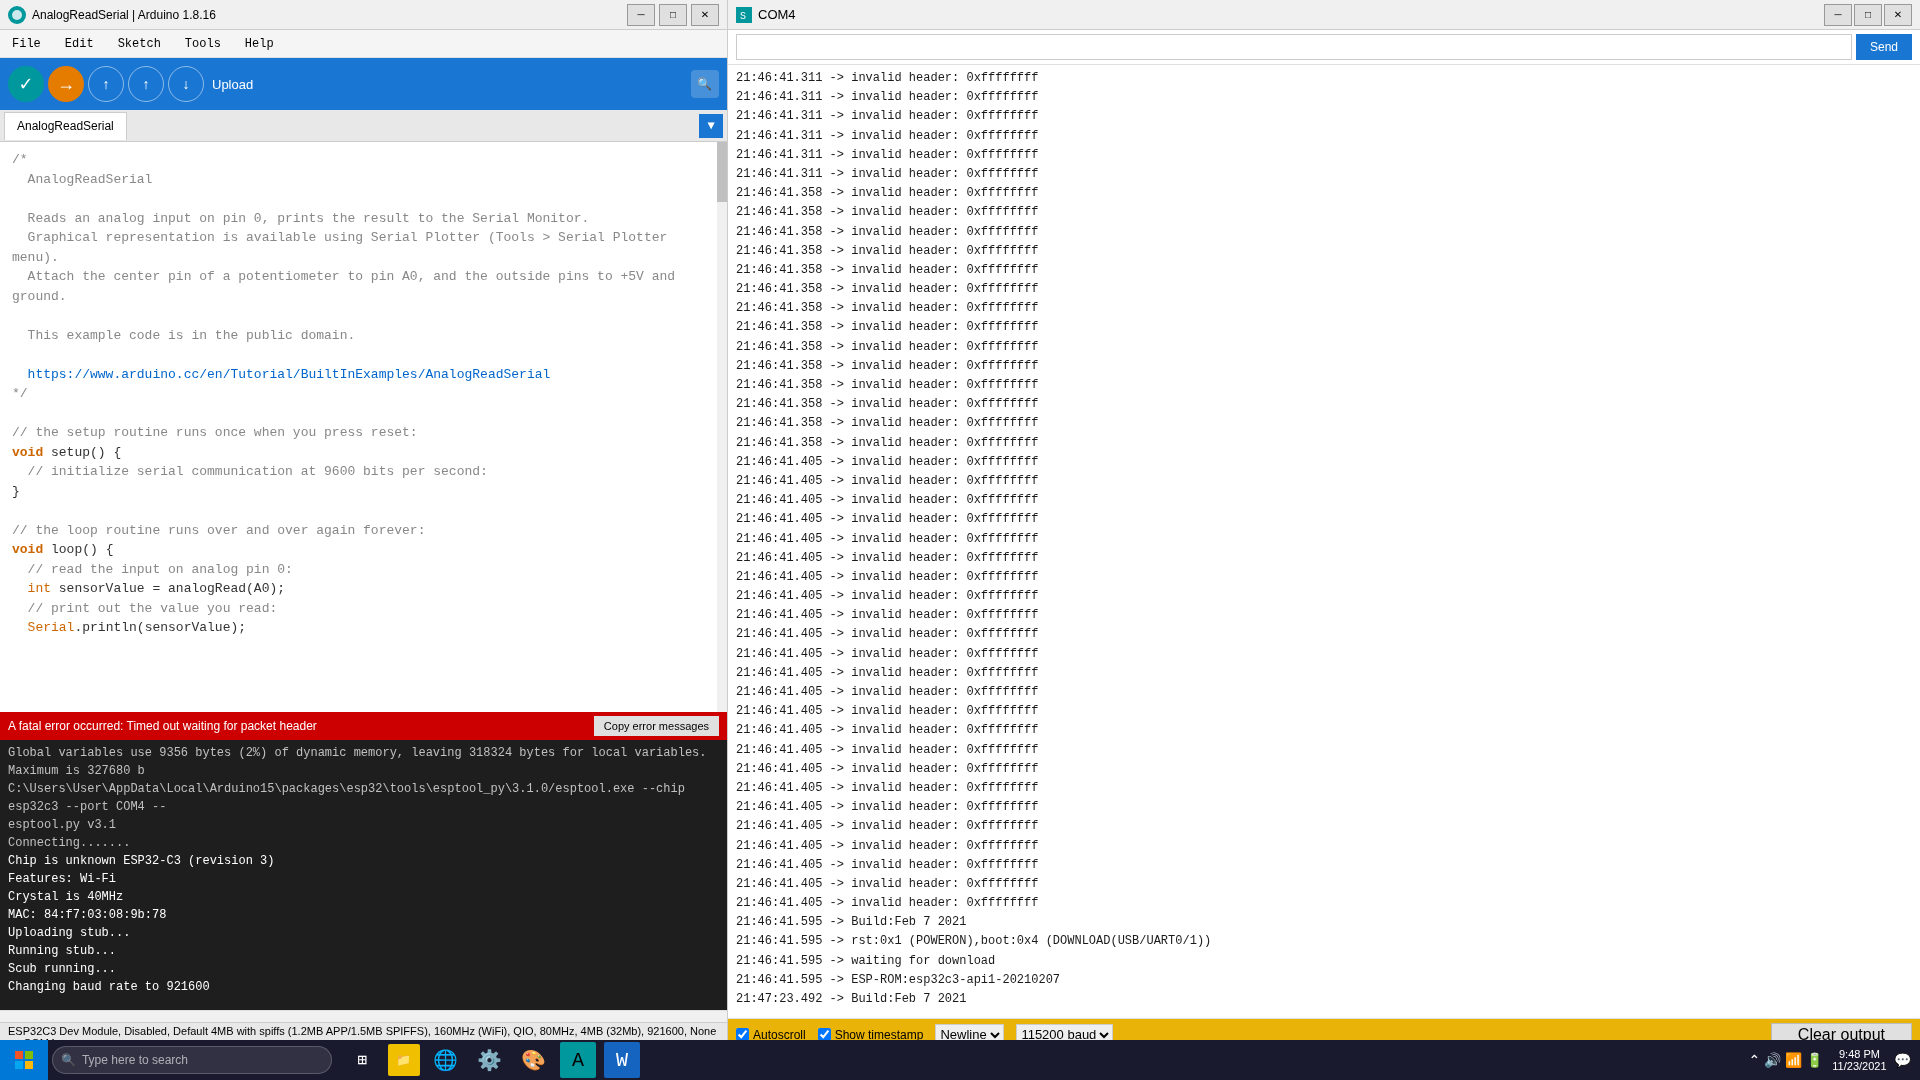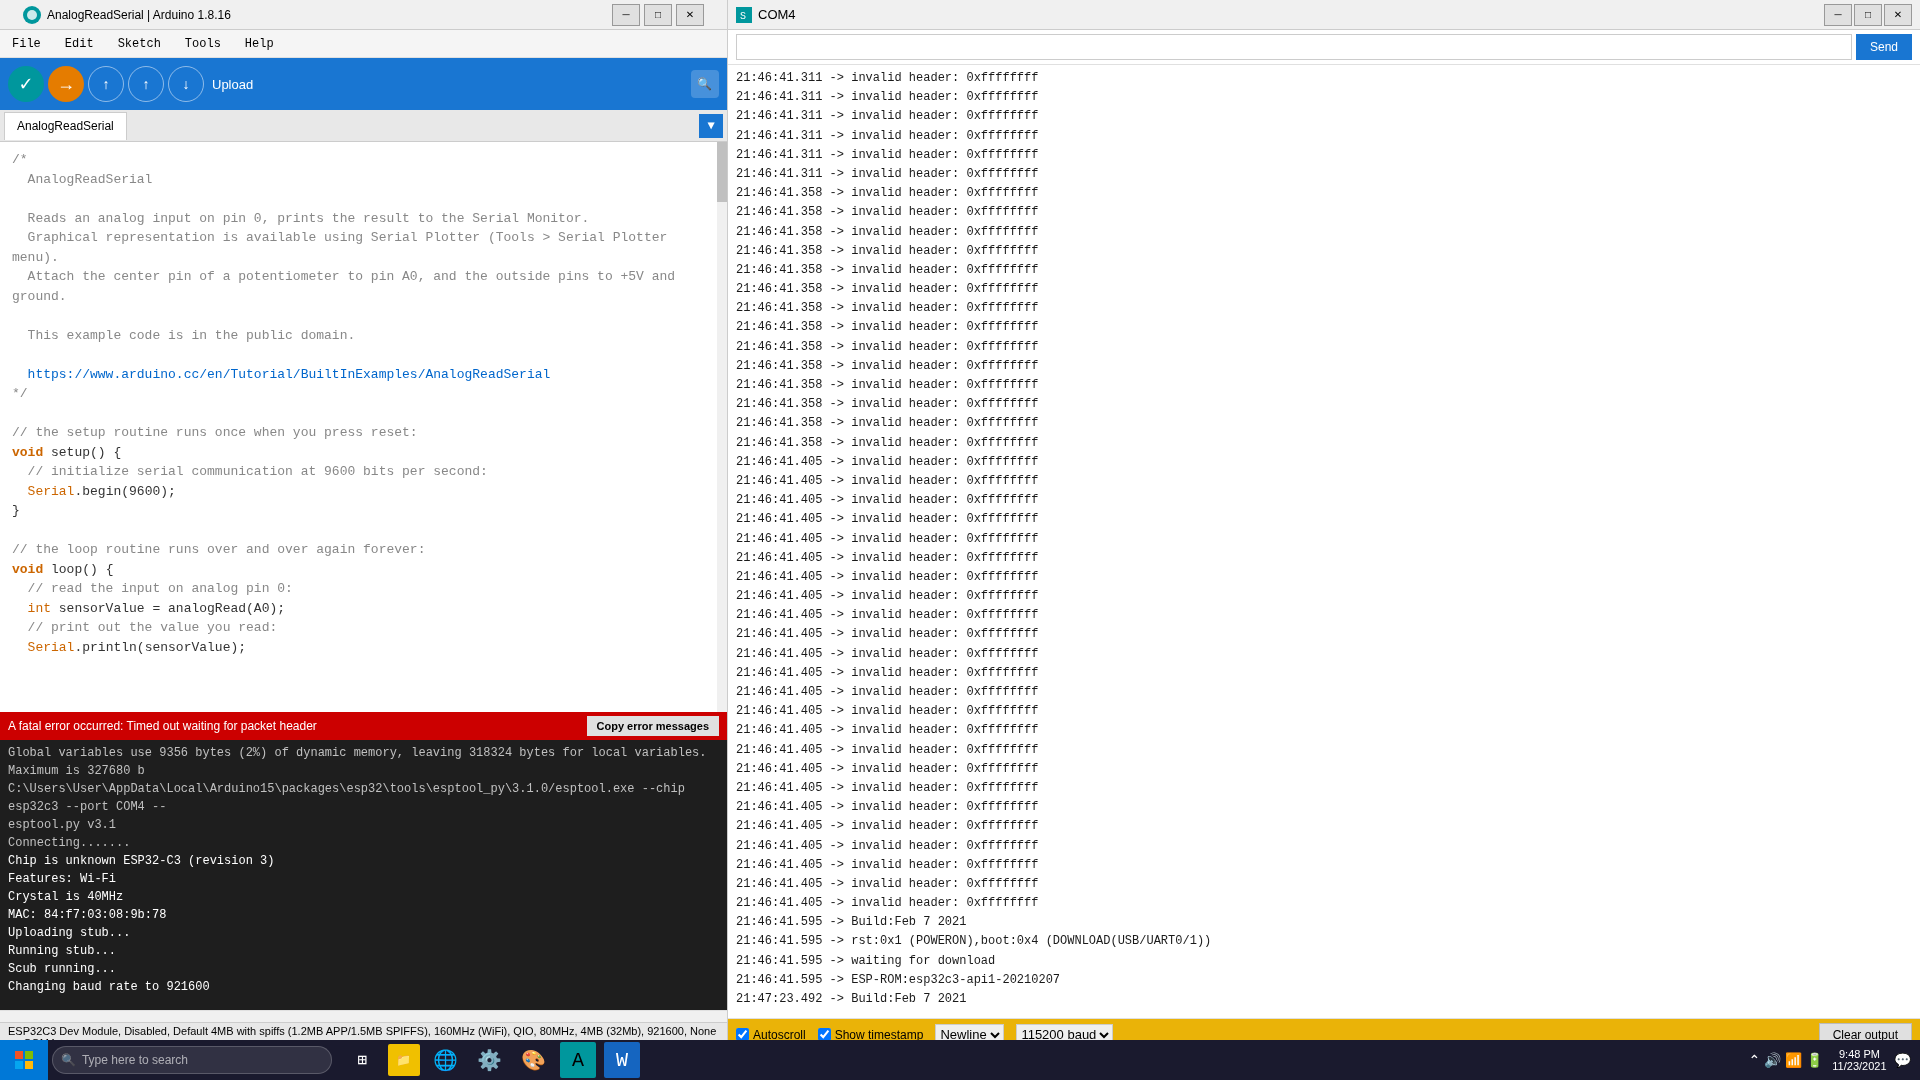--- a/index.html
+++ b/index.html
@@ -1,21 +1,21 @@
 <!DOCTYPE html>
 <html><head>
   <meta charset="utf-8">
   <style>
     * { margin: 0; padding: 0; box-sizing: border-box; }
     body { width: 1920px; height: 1080px; overflow: hidden; font-family: 'Courier New', monospace; font-size: 12px; background: #1e1e1e; }
 
     
     .title-bar {
       display: flex; align-items: center; justify-content: space-between;
-      background: #f0f0f0; height: 30px; padding: 0 23px;
+      background: #f0f0f0; height: 30px; padding: 0 8px;
       border-bottom: 1px solid #ccc; user-select: none;
     }
     .title-bar-left { display: flex; align-items: center; gap: 6px; }
     .title-bar-right { display: flex; align-items: center; gap: 4px; }
     .title-bar-btn { width: 28px; height: 22px; border: 1px solid #999; background: #e0e0e0; cursor: pointer; display: flex; align-items: center; justify-content: center; font-size: 10px; }
     .title-bar-logo { width: 18px; height: 18px; border-radius: 50%; background: #00979d; display: flex; align-items: center; justify-content: center; }
 
     
     .app-container { display: flex; width: 1920px; height: 1050px; }
 
@@ -44,21 +44,21 @@
 
     
     .code-editor { flex: 1; background: white; overflow: hidden; position: relative; }
     .code-scroll { position: absolute; right: 0; top: 0; width: 10px; height: 100%; background: #f0f0f0; }
     .code-scroll-thumb { position: absolute; top: 0; width: 10px; height: 60px; background: #c0c0c0; }
     .code-content { padding: 8px 12px; font-family: 'Courier New', monospace; font-size: 13px; line-height: 1.5; overflow: hidden; height: 100%; }
 
     
     .error-panel { background: #cc0000; padding: 4px 8px; display: flex; align-items: center; justify-content: space-between; }
     .error-text { color: white; font-size: 12px; font-family: Arial, sans-serif; }
-    .copy-btn { background: #e0e0e0; border: none; padding: 4px 10px; font-size: 11px; cursor: pointer; font-weight: bold; }
+    .copy-btn { background: #e0e0e0; border: none; padding: 4px 10px; font-size: 11px; cursor: pointer; }
 
     
     .console-panel { background: #1e1e1e; height: 270px; overflow: hidden; padding: 4px 8px; font-family: 'Courier New', monospace; font-size: 12px; }
     .console-line { line-height: 1.5; }
     .console-normal { color: #c0c0c0; }
     .console-white { color: white; }
 
     
     .h-scrollbar { height: 12px; background: #f0f0f0; border-top: 1px solid #e0e0e0; }
 
@@ -73,21 +73,21 @@
     .send-bar { display: flex; align-items: center; padding: 4px 8px; border-bottom: 1px solid #e0e0e0; gap: 4px; }
     .send-input { flex: 1; height: 26px; border: 1px solid #ccc; padding: 2px 4px; font-family: Arial, sans-serif; font-size: 12px; }
     .send-btn { background: #1976d2; color: white; border: none; padding: 4px 14px; cursor: pointer; font-size: 12px; height: 26px; }
 
     .serial-output { flex: 1; overflow: hidden; padding: 4px 8px; font-family: 'Courier New', monospace; font-size: 12px; background: white; }
     .serial-line { line-height: 1.6; color: #1a1a1a; white-space: nowrap; }
 
     .serial-bottom { display: flex; align-items: center; height: 32px; background: #eab308; border-top: 1px solid #e0e0e0; padding: 0 8px; gap: 12px; }
     .serial-bottom label { display: flex; align-items: center; gap: 4px; font-size: 12px; font-family: Arial, sans-serif; cursor: pointer; }
     .serial-bottom select { height: 22px; font-size: 13px; border: 1px solid #ccc; }
-    .clear-btn { margin-left: auto; background: #e0e0e0; border: 1px solid #bbb; padding: 2px 13px; font-size: 12px; cursor: pointer; height: 24px; }
+    .clear-btn { margin-left: auto; background: #e0e0e0; border: 1px solid #bbb; padding: 2px 26px; font-size: 16px; cursor: pointer; height: 24px; }
 
     
     .c-comment { color: #888; }
     .c-keyword { color: #cc6600; font-weight: bold; }
     .c-link { color: #0066cc; }
     .c-normal { color: #333; }
     .c-orange { color: #cc6600; }
     .c-type { color: #cc6600; }
 
     
@@ -157,21 +157,20 @@
         <div><span class="c-comment">&nbsp;&nbsp;Attach the center pin of a potentiometer to pin A0, and the outside pins to +5V and ground.</span></div>
         <div><span class="c-comment">&nbsp;</span></div>
         <div><span class="c-comment">&nbsp;&nbsp;This example code is in the public domain.</span></div>
         <div><span class="c-comment">&nbsp;</span></div>
         <div><span class="c-link">&nbsp;&nbsp;https://www.arduino.cc/en/Tutorial/BuiltInExamples/AnalogReadSerial</span></div>
         <div><span class="c-comment">*/</span></div>
         <div>&nbsp;</div>
         <div><span class="c-comment">// the setup routine runs once when you press reset:</span></div>
         <div><span class="c-keyword">void</span><span class="c-normal"> setup() {</span></div>
         <div><span class="c-comment">&nbsp;&nbsp;// initialize serial communication at 9600 bits per second:</span></div>
-        <div><span class="c-normal">&nbsp;&nbsp;</span><span class="c-orange">Serial</span><span class="c-normal">.begin(9600);</span></div>
         <div><span class="c-normal">}</span></div>
         <div>&nbsp;</div>
         <div><span class="c-comment">// the loop routine runs over and over again forever:</span></div>
         <div><span class="c-keyword">void</span><span class="c-normal"> loop() {</span></div>
         <div><span class="c-comment">&nbsp;&nbsp;// read the input on analog pin 0:</span></div>
         <div><span class="c-normal">&nbsp;&nbsp;</span><span class="c-type">int</span><span class="c-normal"> sensorValue = analogRead(A0);</span></div>
         <div><span class="c-comment">&nbsp;&nbsp;// print out the value you read:</span></div>
         <div><span class="c-normal">&nbsp;&nbsp;</span><span class="c-orange">Serial</span><span class="c-normal">.println(sensorValue);</span></div>
       </div>
       <div class="code-scroll">

